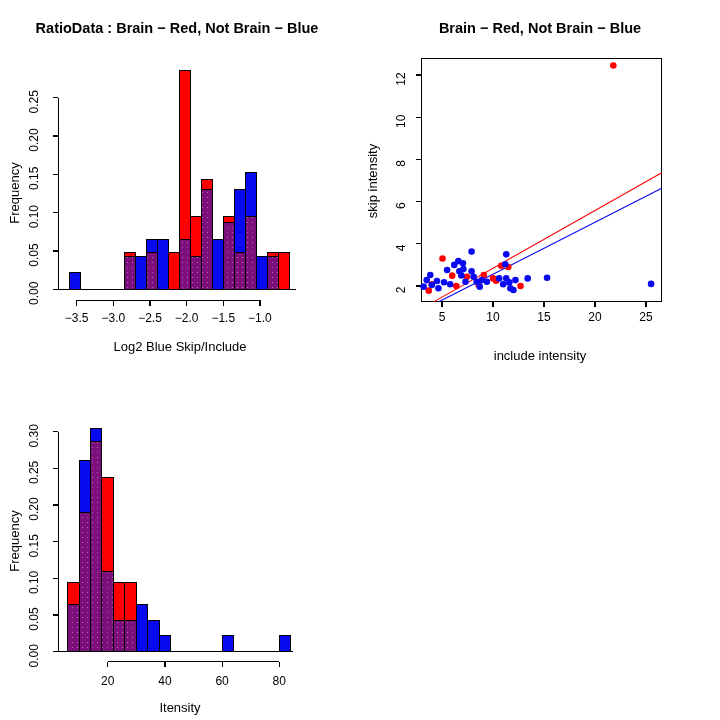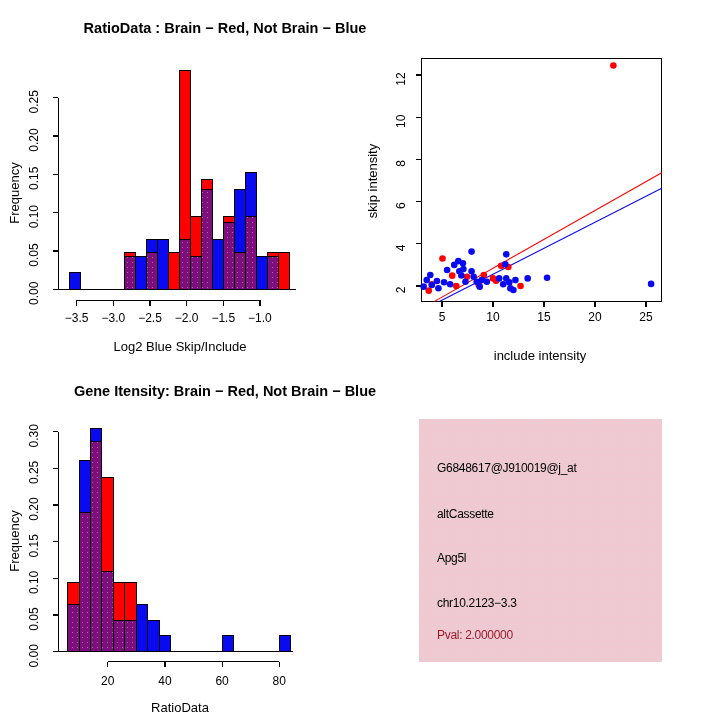--- a/index.html
+++ b/index.html
@@ -1,20 +1,20 @@
 <!DOCTYPE html>
 <html><head>
 <meta charset="utf-8">
 <style>
   html,body{margin:0;padding:0;background:#ffffff;}
   #figure{position:relative;width:720px;height:720px;background:#ffffff;overflow:hidden;
           font-family:"Liberation Sans",sans-serif;}
   #gfx{position:absolute;left:0;top:0;width:720px;height:720px;}
   .ptitle{position:absolute;font-size:14.5px;font-weight:bold;color:#000;white-space:nowrap;
-          transform:translateX(-50%);margin-left:48px;}
+          transform:translateX(-50%);}
   .axlab{position:absolute;font-size:13px;color:#000;white-space:nowrap;transform:translateX(-50%);}
   .ylab{position:absolute;font-size:13px;color:#000;white-space:nowrap;
         transform:translate(-50%,-50%) rotate(-90deg);}
   #info-panel{position:absolute;left:419px;top:419px;width:243px;height:243px;
       background-color:#efc8d0;
       background-image:radial-gradient(#e2d2da 0.8px, rgba(0,0,0,0) 0.8px);
       background-size:3px 3px;}
   .info-line{position:absolute;left:18px;font-size:12px;color:#000;white-space:nowrap;
       letter-spacing:-0.3px;}
   .pval{color:#9c1c30;}
@@ -201,30 +201,23 @@
         <rect x="124.86" y="620.1681000000001" width="11.440000000000012" height="31.53189999999995" fill="url(#purpdots)" stroke="#000" stroke-width="1" shape-rendering="crispEdges"></rect>
         <rect x="136.3" y="604.0355000000001" width="11.439999999999998" height="47.664499999999975" fill="#0a0af0" stroke="#000" stroke-width="1" shape-rendering="crispEdges"></rect>
         <rect x="147.74" y="620.1681000000001" width="11.439999999999998" height="31.53189999999995" fill="#0a0af0" stroke="#000" stroke-width="1" shape-rendering="crispEdges"></rect>
         <rect x="159.18" y="635.5674" width="11.439999999999998" height="16.132600000000025" fill="#0a0af0" stroke="#000" stroke-width="1" shape-rendering="crispEdges"></rect>
         <rect x="222.1" y="635.5674" width="11.439999999999998" height="16.132600000000025" fill="#0a0af0" stroke="#000" stroke-width="1" shape-rendering="crispEdges"></rect>
         <rect x="279.3" y="635.5674" width="11.439999999999998" height="16.132600000000025" fill="#0a0af0" stroke="#000" stroke-width="1" shape-rendering="crispEdges"></rect>
       </g>
   </svg>
 
   <div class="ptitle" style="left:177px;top:20px">RatioData : Brain − Red, Not Brain − Blue</div>
-  <div class="ptitle" style="left:177px;top:383px">Gene Itensity: Brain − Red, Not Brain − Blue</div>
+  <div class="ptitle" style="left:540px;top:20px">Brain − Red, Not Brain − Blue</div>
 
   <div class="axlab" style="left:180px;top:339px">Log2 Blue Skip/Include</div>
   <div class="axlab" style="left:540px;top:348px">include intensity</div>
-  <div class="axlab" style="left:180px;top:700px">RatioData</div>
+  <div class="axlab" style="left:180px;top:700px">Itensity</div>
 
   <div class="ylab" style="left:14px;top:193px">Frequency</div>
   <div class="ylab" style="left:372px;top:181px">skip intensity</div>
   <div class="ylab" style="left:14px;top:541px">Frequency</div>
 
-  <div id="info-panel">
-    <div class="info-line" style="top:42px">G6848617@J910019@j_at</div>
-    <div class="info-line" style="top:88px">altCassette</div>
-    <div class="info-line" style="top:132px">Apg5l</div>
-    <div class="info-line" style="top:177px">chr10.2123−3.3</div>
-    <div class="info-line pval" style="top:209px">Pval: 2.000000</div>
-  </div>
 </div>
 
 </body></html>

